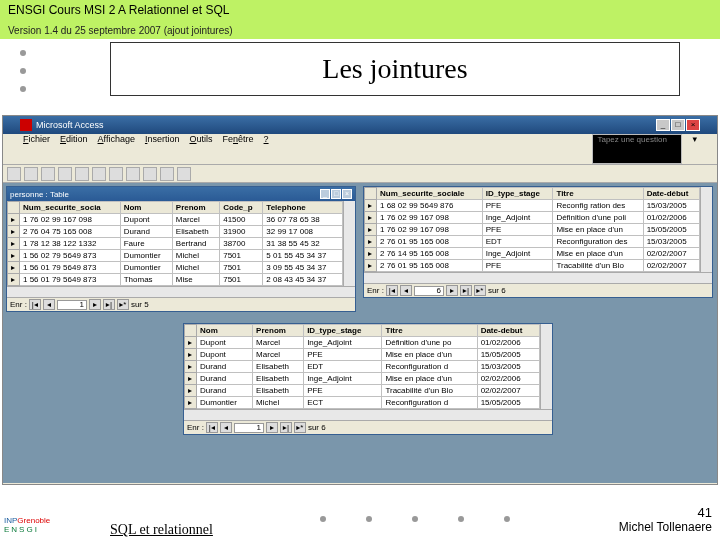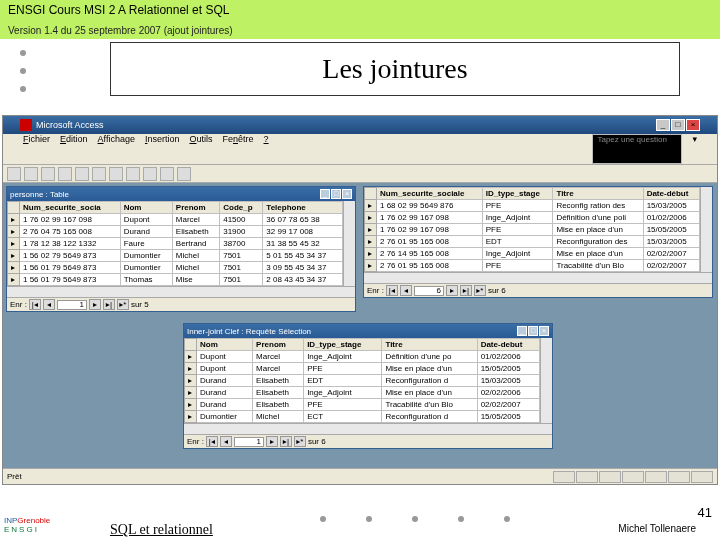--- a/index.html
+++ b/index.html
@@ -38,21 +38,21 @@
 .statusbar .cells div{width:22px;height:12px;border:1px solid #aaa;background:#e4e2d4}
 .footer{position:absolute;bottom:0;left:0;right:0;height:48px;background:#fff}
 .logo{position:absolute;bottom:6px;left:4px;font-size:8px;line-height:9px}
 .logo .inp{color:#1a5c9e;font-weight:normal}
 .logo .gre{color:#d00}
 .logo .ens{color:#0a7a3a;letter-spacing:2px}
 .ftitle{position:absolute;bottom:2px;left:110px;font-size:14px;font-family:Liberation Serif, serif;text-decoration:underline}
 .fbul{position:absolute;bottom:18px;left:320px;display:flex;gap:40px}
 .fbul div{width:6px;height:6px;background:#999;border-radius:50%}
 .pgnum{position:absolute;bottom:20px;right:8px;font-size:13px}
-.auth{position:absolute;bottom:6px;right:24px;font-size:10px}
+.auth{position:absolute;bottom:6px;right:8px;font-size:12px}
 .win1{left:3px;top:3px;width:350px}
 .win2{left:360px;top:3px;width:350px}
 .win3{left:180px;top:140px;width:370px}
 .scrollarea{display:flex}
 .tblwrap{overflow:hidden}
 .vsb{width:12px;background:#e8e8e8;border-left:1px solid #aaa}
 .hsb{height:11px;background:#e8e8e8;border-top:1px solid #aaa}
 </style>
 </head>
 <body>
@@ -262,28 +262,20 @@
         <div class="navb">◂</div>
         <input value="6" style="">
         <div class="navb">▸</div>
         <div class="navb">▸|</div>
         <div class="navb">▸*</div>
         <span>sur 6</span>
       </div>
     </div>
 
     <div class="subwin win3">
-      <div class="twb">
-        <span>Inner-joint Clef : Requête Sélection</span>
-        <div class="wb">
-            <div>_</div>
-            <div>□</div>
-            <div>×</div>
-          </div>
-      </div>
       <div class="scrollarea">
         <div class="tblwrap" style="flex:1">
           <table>
             <tbody>
                 <tr>
                   <th class="rowhdr"></th>
               <th>Nom</th>
               <th>Prenom</th>
               <th>ID_type_stage</th>
               <th>Titre</th>
@@ -352,32 +344,20 @@
         <input value="1" style="">
         <div class="navb">▸</div>
         <div class="navb">▸|</div>
         <div class="navb">▸*</div>
         <span>sur 6</span>
       </div>
     </div>
 
   </div>
 
-  <div class="statusbar">
-    <span>Prêt</span>
-    <div class="cells">
-      <div></div>
-        <div></div>
-        <div></div>
-        <div></div>
-        <div></div>
-        <div></div>
-        <div></div>
-    </div>
-  </div>
 </div>
 
 <div class="footer">
   <div class="logo">
     <span class="inp">INP</span><span class="gre">Grenoble</span><br>
     <span class="ens">ENSGI</span>
   </div>
   <div class="ftitle">SQL et relationnel</div>
   <div class="fbul">
       <div></div>

